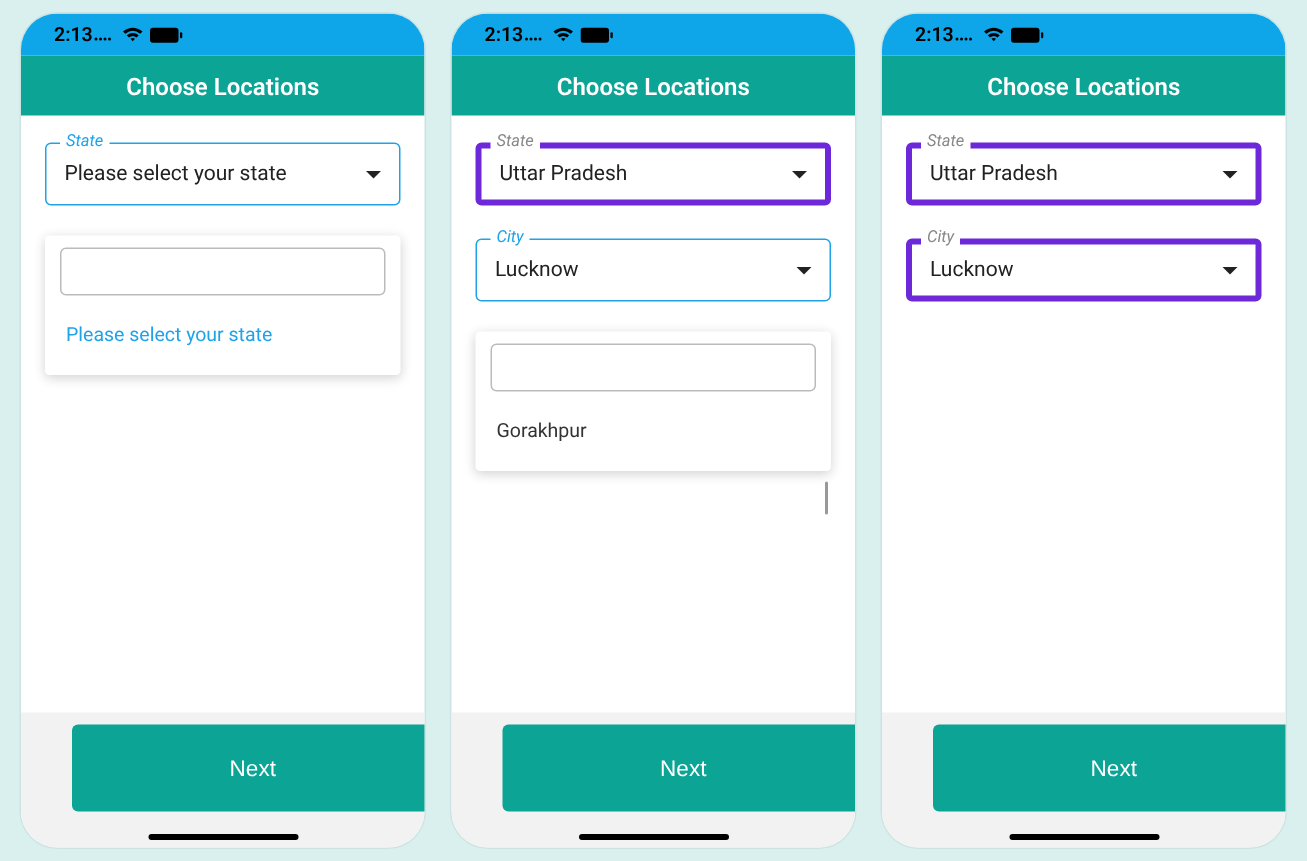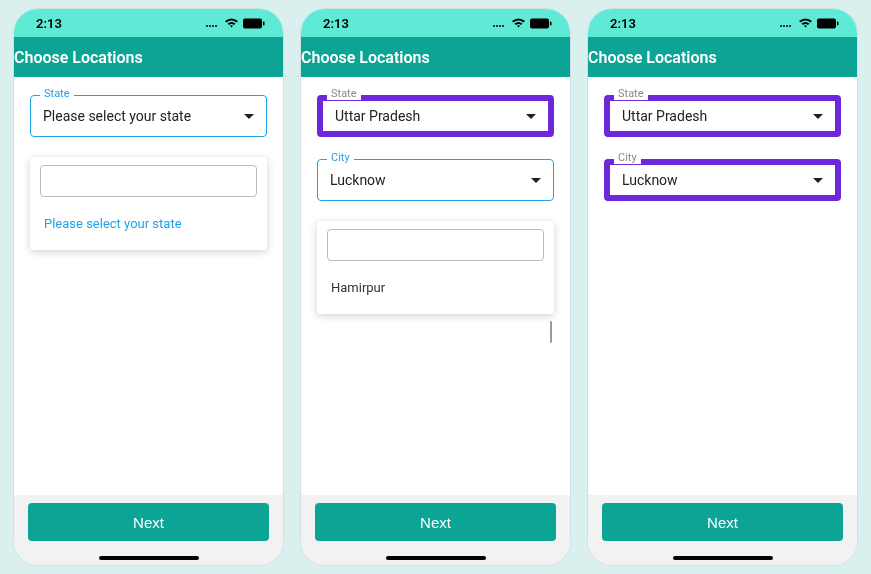--- a/index.html
+++ b/index.html
@@ -18,35 +18,35 @@
       background: #fff;
       border-radius: 24px;
       overflow: hidden;
       display: flex;
       flex-direction: column;
       position: relative;
       box-shadow: 0 0 0 1px rgba(0,0,0,0.05);
     }
     .statusbar {
       height: 28px;
-      background: #5eead4;
-      display: flex;
-      align-items: center;
-      justify-content: space-between;
+      background: #0ea5e9;
+      display: flex;
+      align-items: center;
       padding: 0 18px 0 22px;
       color: #000;
       font-size: 13px;
       font-weight: 600;
     }
     .status-icons { display: flex; align-items: center; gap: 4px; }
     .header {
       height: 40px;
       background: #0ca495;
       display: flex;
       align-items: center;
+      justify-content: center;
       color: #fff;
       font-size: 16px;
       font-weight: 600;
     }
     .content {
       flex: 1;
       padding: 18px 16px;
       position: relative;
     }
     .field {
@@ -54,26 +54,27 @@
       margin-bottom: 22px;
     }
     .field-label {
       position: absolute;
       top: -8px;
       left: 10px;
       background: #fff;
       padding: 0 4px;
       font-size: 11px;
       color: #888;
+      font-style: italic;
     }
     .field-label.active { color: #1fa3e8; }
     .field-box {
       width: 100%;
       height: 42px;
-      border: 6px solid #6d28d9;
+      border: 4px solid #6d28d9;
       border-radius: 4px;
       display: flex;
       align-items: center;
       justify-content: space-between;
       padding: 0 12px;
       font-size: 14px;
       color: #222;
       background: #fff;
     }
     .field-box.active { border: 1.5px solid #1fa3e8; }
@@ -119,30 +120,31 @@
       height: 22px;
       background: #999;
       border-radius: 1px;
     }
     .footer {
       padding: 8px 14px 24px;
       background: #f2f2f2;
     }
     .next-btn {
       width: 100%;
-      height: 38px;
+      height: 58px;
       background: #0ca495;
       color: #fff;
       border: none;
       border-radius: 4px;
       font-size: 15px;
       font-weight: 500;
       display: flex;
       align-items: center;
       justify-content: center;
+      margin-left: 20px;
     }
     .home-indicator {
       position: absolute;
       bottom: 5px;
       left: 50%;
       transform: translateX(-50%);
       width: 100px;
       height: 4px;
       background: #000;
       border-radius: 2px;
@@ -227,21 +229,21 @@
     </div>
     <div class="field">
       <span class="field-label active">City</span>
       <div class="field-box active">
         <span>Lucknow</span>
         <span class="chevron"></span>
       </div>
     </div>
     <div class="dropdown dropdown-2">
       <input class="dd-search" style="">
-      <div class="dd-item">Hamirpur</div>
+      <div class="dd-item">Gorakhpur</div>
       <div class="dd-scrollbar"></div>
     </div>
   </div>
   <div class="footer">
     <button class="next-btn">
       <span>Next</span>
     </button>
   </div>
   <div class="home-indicator"></div>
 </div>

